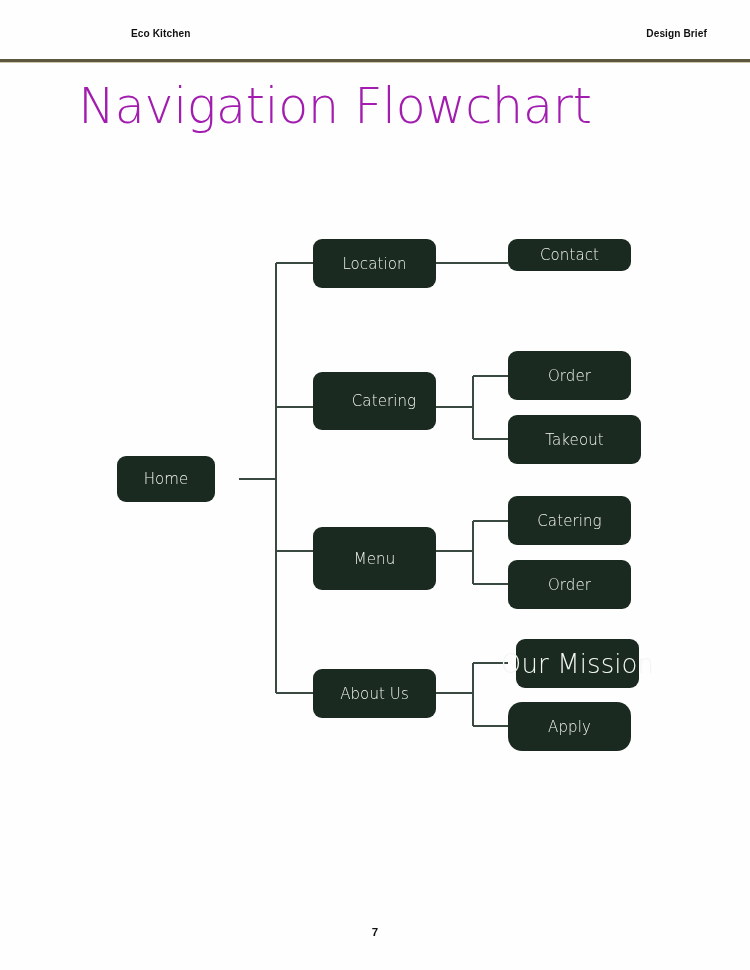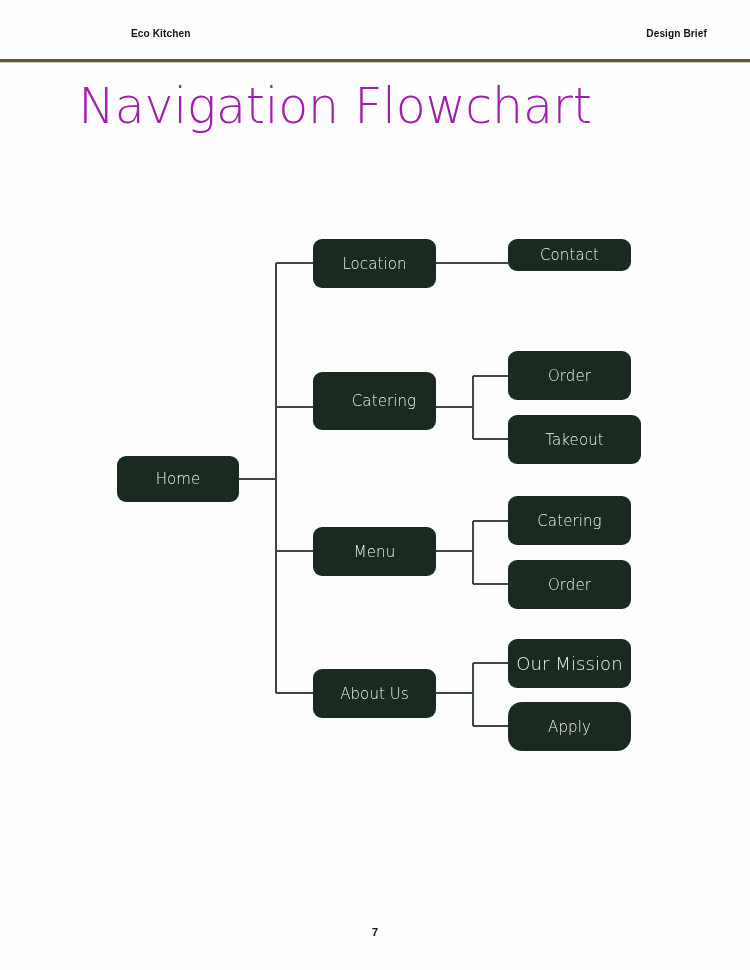--- a/index.html
+++ b/index.html
@@ -111,21 +111,22 @@
     display: flex;
     align-items: center;
     justify-content: center;
     font-family: "DejaVu Sans", sans-serif;
     font-weight: 300;
     font-size: 15px;
     letter-spacing: 0.1px;
     white-space: nowrap;
   }
   .node.small {
-    font-size: 18px;
+    font-size: 26px;
+    margin-left: 8px;
   }
 
   
   .page-number {
     position: absolute;
     left: 0;
     top: 926px;
     width: 750px;
     text-align: center;
     font-family: "Liberation Sans Narrow", "Liberation Sans", sans-serif;
@@ -174,33 +175,33 @@
         <path d="M473 521 L508 521"></path>
         <path d="M473 584 L508 584"></path>
 
         <path d="M436 693 L473 693"></path>
         <path d="M473 663 L473 726"></path>
         <path d="M473 663 L508 663"></path>
         <path d="M473 726 L508 726"></path>
       </g>
     </svg>
 
-    <div class="node" style="left:117px; top:456px; width:122px; height:46px;">
+    <div class="node" style="left:117px; top:456px; width:98px; height:46px;">
       <span>Home</span>
     </div>
 
     <div class="node" style="left:313px; top:239px; width:123px; height:49px;">
       <span>Location</span>
     </div>
 
     <div class="node" style="left:313px; top:372px; width:123px; height:58px;padding-left:19px;">
       <span>Catering</span>
     </div>
 
-    <div class="node" style="left:313px; top:527px; width:123px; height:49px;">
+    <div class="node" style="left:313px; top:527px; width:123px; height:63px;">
       <span>Menu</span>
     </div>
 
     <div class="node" style="left:313px; top:669px; width:123px; height:49px;">
       <span>About Us</span>
     </div>
 
     <div class="node" style="left:508px; top:239px; width:123px; height:32px;">
       <span>Contact</span>
     </div>

